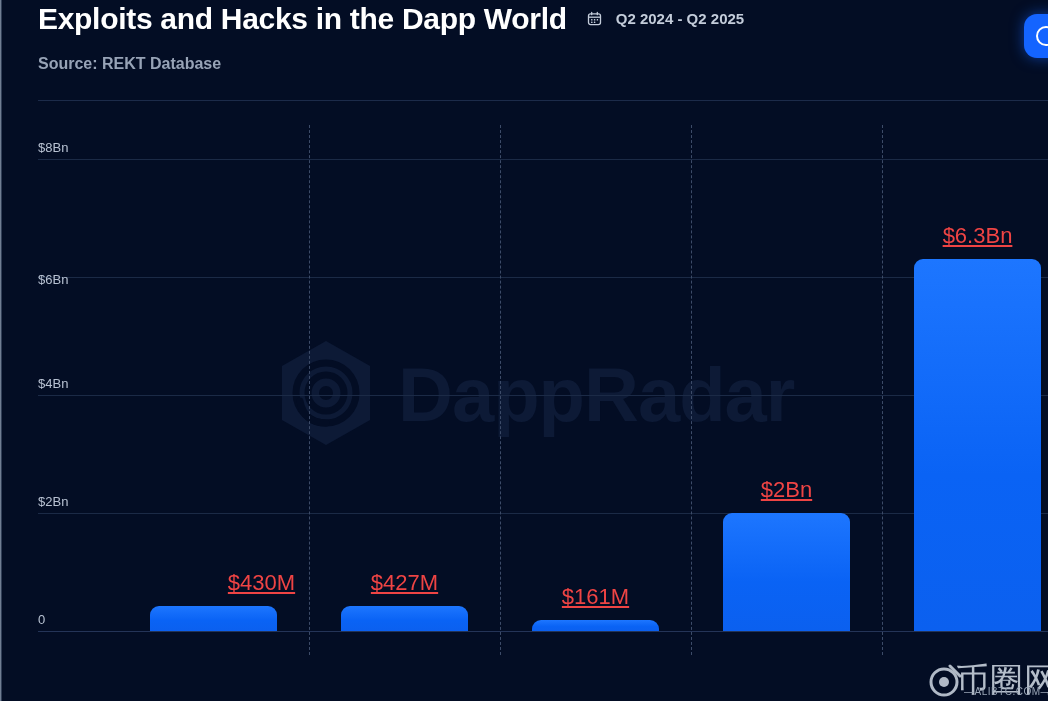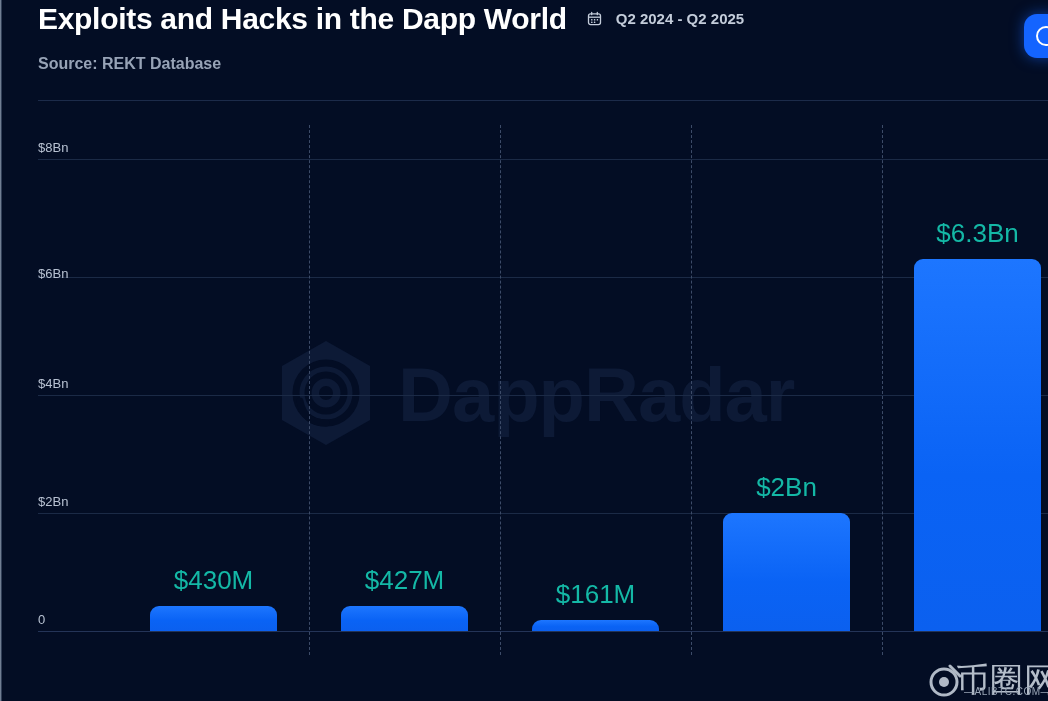--- a/index.html
+++ b/index.html
@@ -161,23 +161,24 @@
     position: absolute;
     bottom: 0;
     width: 100%;
     border-radius: 9px 9px 0 0;
     background: linear-gradient(180deg, #1d76ff 0%, #0a63f5 58%, #0b60ef 100%);
   }
   .bar-label {
     position: absolute;
     left: 50%;
     transform: translateX(-50%);
-    font-size: 26px;
-    color: #14b8a6;
-    white-space: nowrap;
+    font-size: 22px;
+    color: #ef4444;
+    white-space: nowrap;
+    text-decoration: underline;
   }
 
   
   .xaxis { position: absolute; left: 0; bottom: 0; width: 1048px; height: 70px; }
   .xtick {
     position: absolute;
     top: 26px;
     transform: translateX(-50%);
     font-size: 14px;
     color: #b3bdcd;
@@ -265,35 +266,35 @@
     </div>
 
     <div id="grid-layer">
         <div class="hline baseline" style="top: 531px;"></div>
         <div class="ylabel" style="top: 531px;">0</div>
         <div class="hline" style="top: 413px;"></div>
         <div class="ylabel" style="top: 413px;">$2Bn</div>
         <div class="hline" style="top: 295px;"></div>
         <div class="ylabel" style="top: 295px;">$4Bn</div>
         <div class="hline" style="top: 177px;"></div>
-        <div class="ylabel" style="top: 185px;">$6Bn</div>
+        <div class="ylabel" style="top: 191px;">$6Bn</div>
         <div class="hline" style="top: 59px;"></div>
         <div class="ylabel" style="top: 59px;">$8Bn</div>
       </div>
     <div id="vline-layer">
         <div class="vline" style="left: 309px;"></div>
         <div class="vline" style="left: 500px;"></div>
         <div class="vline" style="left: 691px;"></div>
         <div class="vline" style="left: 882px;"></div>
       </div>
 
     <div class="bars" id="bars-layer">
         <div class="bar-wrap" style="left: 150px; width: 127px; height: 25.37px;">
           <div class="bar" style="height: 25.37px;"></div>
-          <div class="bar-label" style="bottom: 35.37px;">$430M</div>
+          <div class="bar-label" style="bottom: 35.37px; margin-left: 48px;">$430M</div>
         </div>
         <div class="bar-wrap" style="left: 341px; width: 127px; height: 25.193px;">
           <div class="bar" style="height: 25.193px;"></div>
           <div class="bar-label" style="bottom: 35.193px;">$427M</div>
         </div>
         <div class="bar-wrap" style="left: 532px; width: 127px; height: 11.387px;">
           <div class="bar" style="height: 11.387px;"></div>
           <div class="bar-label" style="bottom: 21.387px;">$161M</div>
         </div>
         <div class="bar-wrap" style="left: 723px; width: 127px; height: 118px;">

